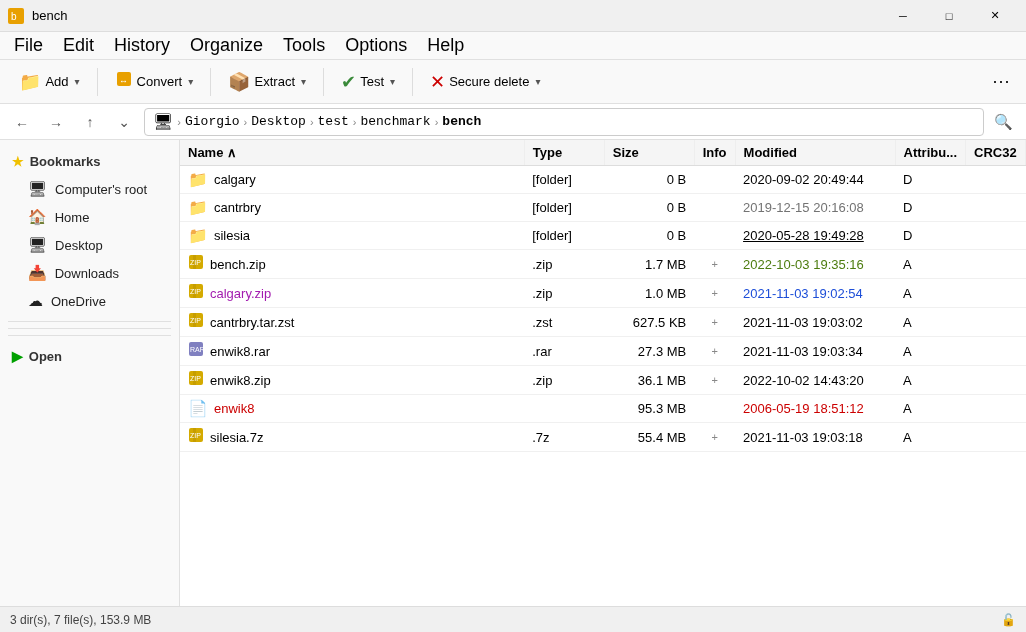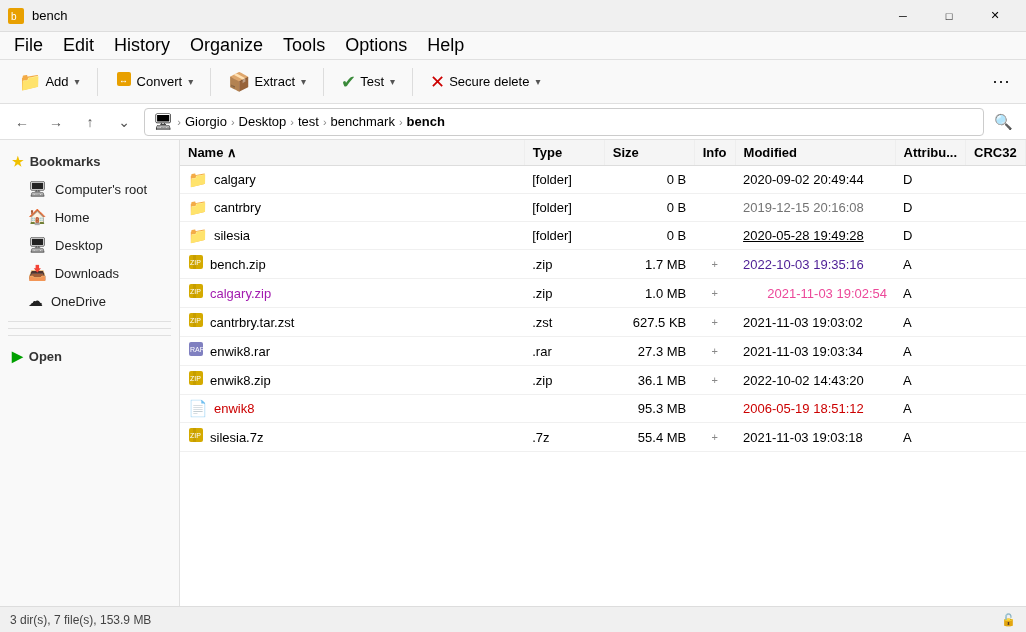--- a/index.html
+++ b/index.html
@@ -17,21 +17,21 @@
     #toolbar { background: #f9f9f9; height: 44px; display: flex; align-items: center; padding: 0 8px; gap: 4px; border-bottom: 1px solid #e0e0e0; }
     .toolbar-btn { display: flex; align-items: center; gap: 4px; padding: 6px 10px; border: 1px solid transparent; border-radius: 4px; cursor: pointer; font-size: 13px; background: transparent; height: 34px; }
     .toolbar-btn .dropdown-arrow { font-size: 10px; color: #555; padding-left: 2px; }
     .toolbar-sep { width: 1px; height: 28px; background: #ddd; margin: 0 2px; }
     .toolbar-more { margin-left: auto; font-size: 18px; cursor: pointer; padding: 4px 8px; border-radius: 3px; }
 
     
     #addressbar { background: #fff; height: 36px; display: flex; align-items: center; padding: 0 8px; gap: 6px; border-bottom: 1px solid #e0e0e0; }
     .nav-btn { width: 28px; height: 28px; display: flex; align-items: center; justify-content: center; cursor: pointer; border-radius: 4px; font-size: 14px; color: #555; background: transparent; border: none; }
     .address-path { display: flex; align-items: center; flex: 1; background: #fff; border: 1px solid #ccc; border-radius: 4px; padding: 0 8px; height: 28px; gap: 4px; }
-    .path-seg { color: #000; font-size: 13px; }
+    .path-seg { color: #000; font-size: 13px; font-family: Liberation Mono, monospace; }
     .path-arrow { color: #888; font-size: 11px; }
     .search-btn { width: 28px; height: 28px; display: flex; align-items: center; justify-content: center; cursor: pointer; border-radius: 4px; font-size: 15px; }
 
     
     #main { display: flex; flex: 1; overflow: hidden; }
 
     
     #sidebar { width: 180px; background: #f9f9f9; border-right: 1px solid #e0e0e0; overflow-y: auto; padding: 8px 0; flex-shrink: 0; }
     .sidebar-section { margin-bottom: 4px; }
     .sidebar-section-header { padding: 6px 12px; font-size: 13px; font-weight: 600; color: #333; display: flex; align-items: center; gap: 6px; cursor: pointer; }
@@ -260,39 +260,39 @@
                       <rect x="1" y="1" width="14" height="14" rx="2" fill="#d4aa00"></rect>
                       <rect x="5" y="1" width="3" height="14" fill="#b89000" opacity="0.5"></rect>
                       <text x="2" y="11" font-size="7" fill="#fff">ZIP</text>
                     </svg></span></span>
           <span style="color:#000;">bench.zip</span>
         </div>
       </td>
       <td class="col-type">.zip</td>
       <td class="col-size" style="text-align:right;">1.7 MB</td>
       <td class="col-info" style="text-align:center;color:#888;font-size:11px;">+</td>
-      <td class="col-modified" style="color:#4c1d95;">2022-10-03 19:35:16</td>
+      <td class="col-modified" style="color:#4d7c0f;">2022-10-03 19:35:16</td>
       <td class="col-attrib">A</td>
       <td class="col-crc"></td>
     </tr>
           <tr>
       <td class="col-name">
         <div class="file-name-cell">
           <span><span style="font-size:16px;"><svg width="16" height="16" viewBox="0 0 16 16">
                       <rect x="1" y="1" width="14" height="14" rx="2" fill="#d4aa00"></rect>
                       <rect x="5" y="1" width="3" height="14" fill="#b89000" opacity="0.5"></rect>
                       <text x="2" y="11" font-size="7" fill="#fff">ZIP</text>
                     </svg></span></span>
           <span style="color:#a21caf;">calgary.zip</span>
         </div>
       </td>
       <td class="col-type">.zip</td>
       <td class="col-size" style="text-align:right;">1.0 MB</td>
       <td class="col-info" style="text-align:center;color:#888;font-size:11px;">+</td>
-      <td class="col-modified" style="color:#ec4899;text-align:right;">2021-11-03 19:02:54</td>
+      <td class="col-modified" style="color:#1d4ed8;">2021-11-03 19:02:54</td>
       <td class="col-attrib">A</td>
       <td class="col-crc"></td>
     </tr>
           <tr>
       <td class="col-name">
         <div class="file-name-cell">
           <span><span style="font-size:16px;"><svg width="16" height="16" viewBox="0 0 16 16">
                       <rect x="1" y="1" width="14" height="14" rx="2" fill="#d4aa00"></rect>
                       <rect x="5" y="1" width="3" height="14" fill="#b89000" opacity="0.5"></rect>
                       <text x="2" y="11" font-size="7" fill="#fff">ZIP</text>

